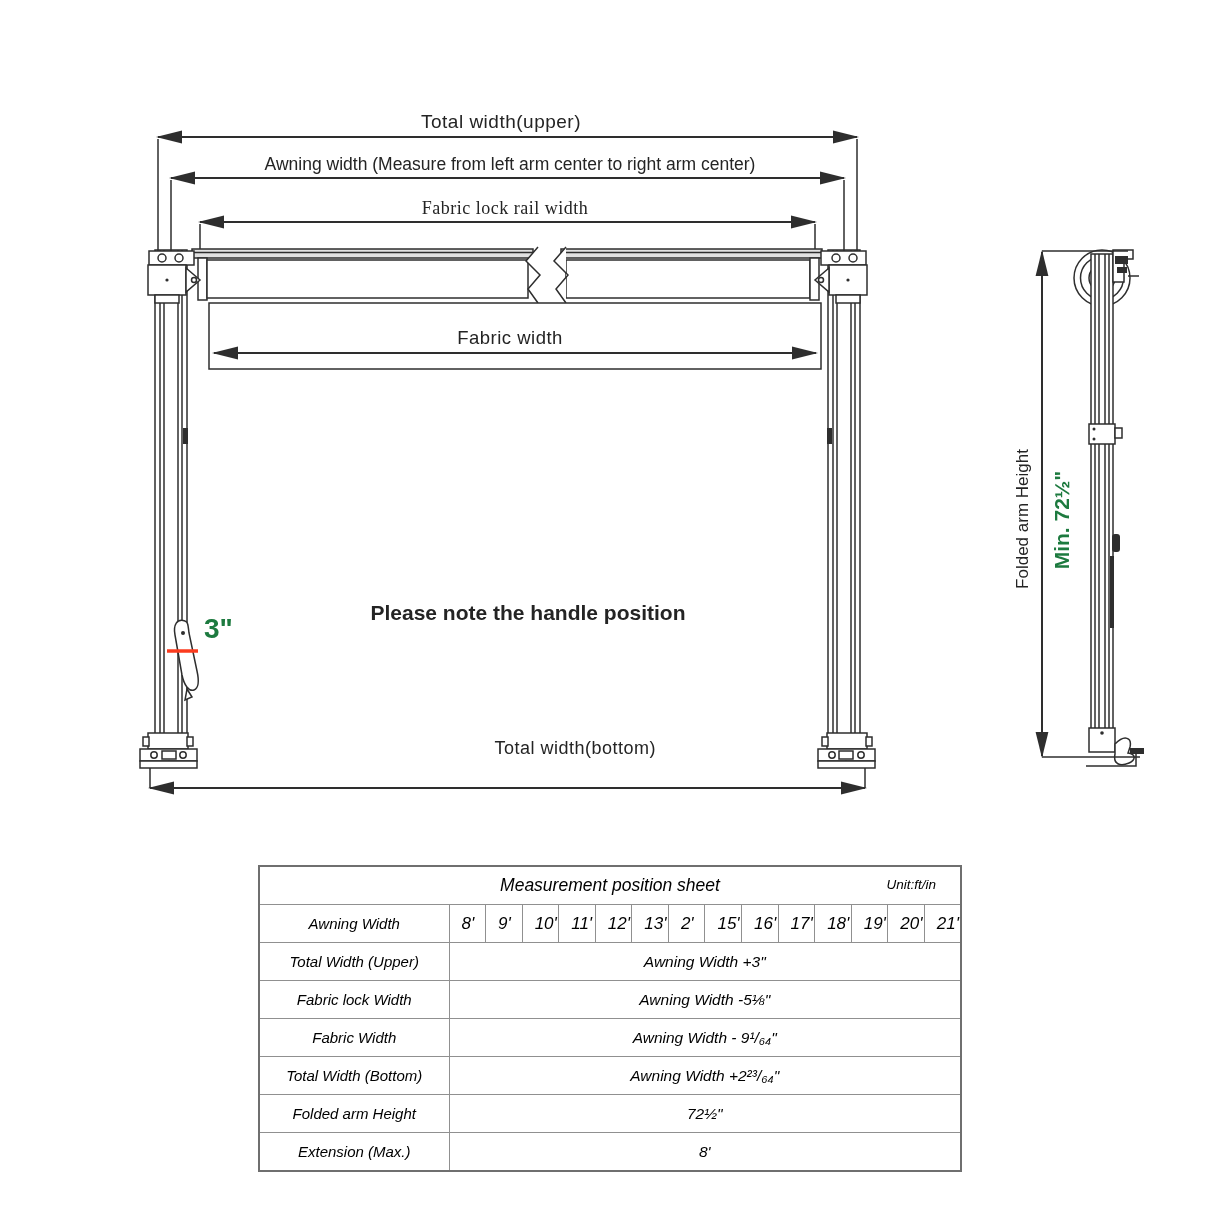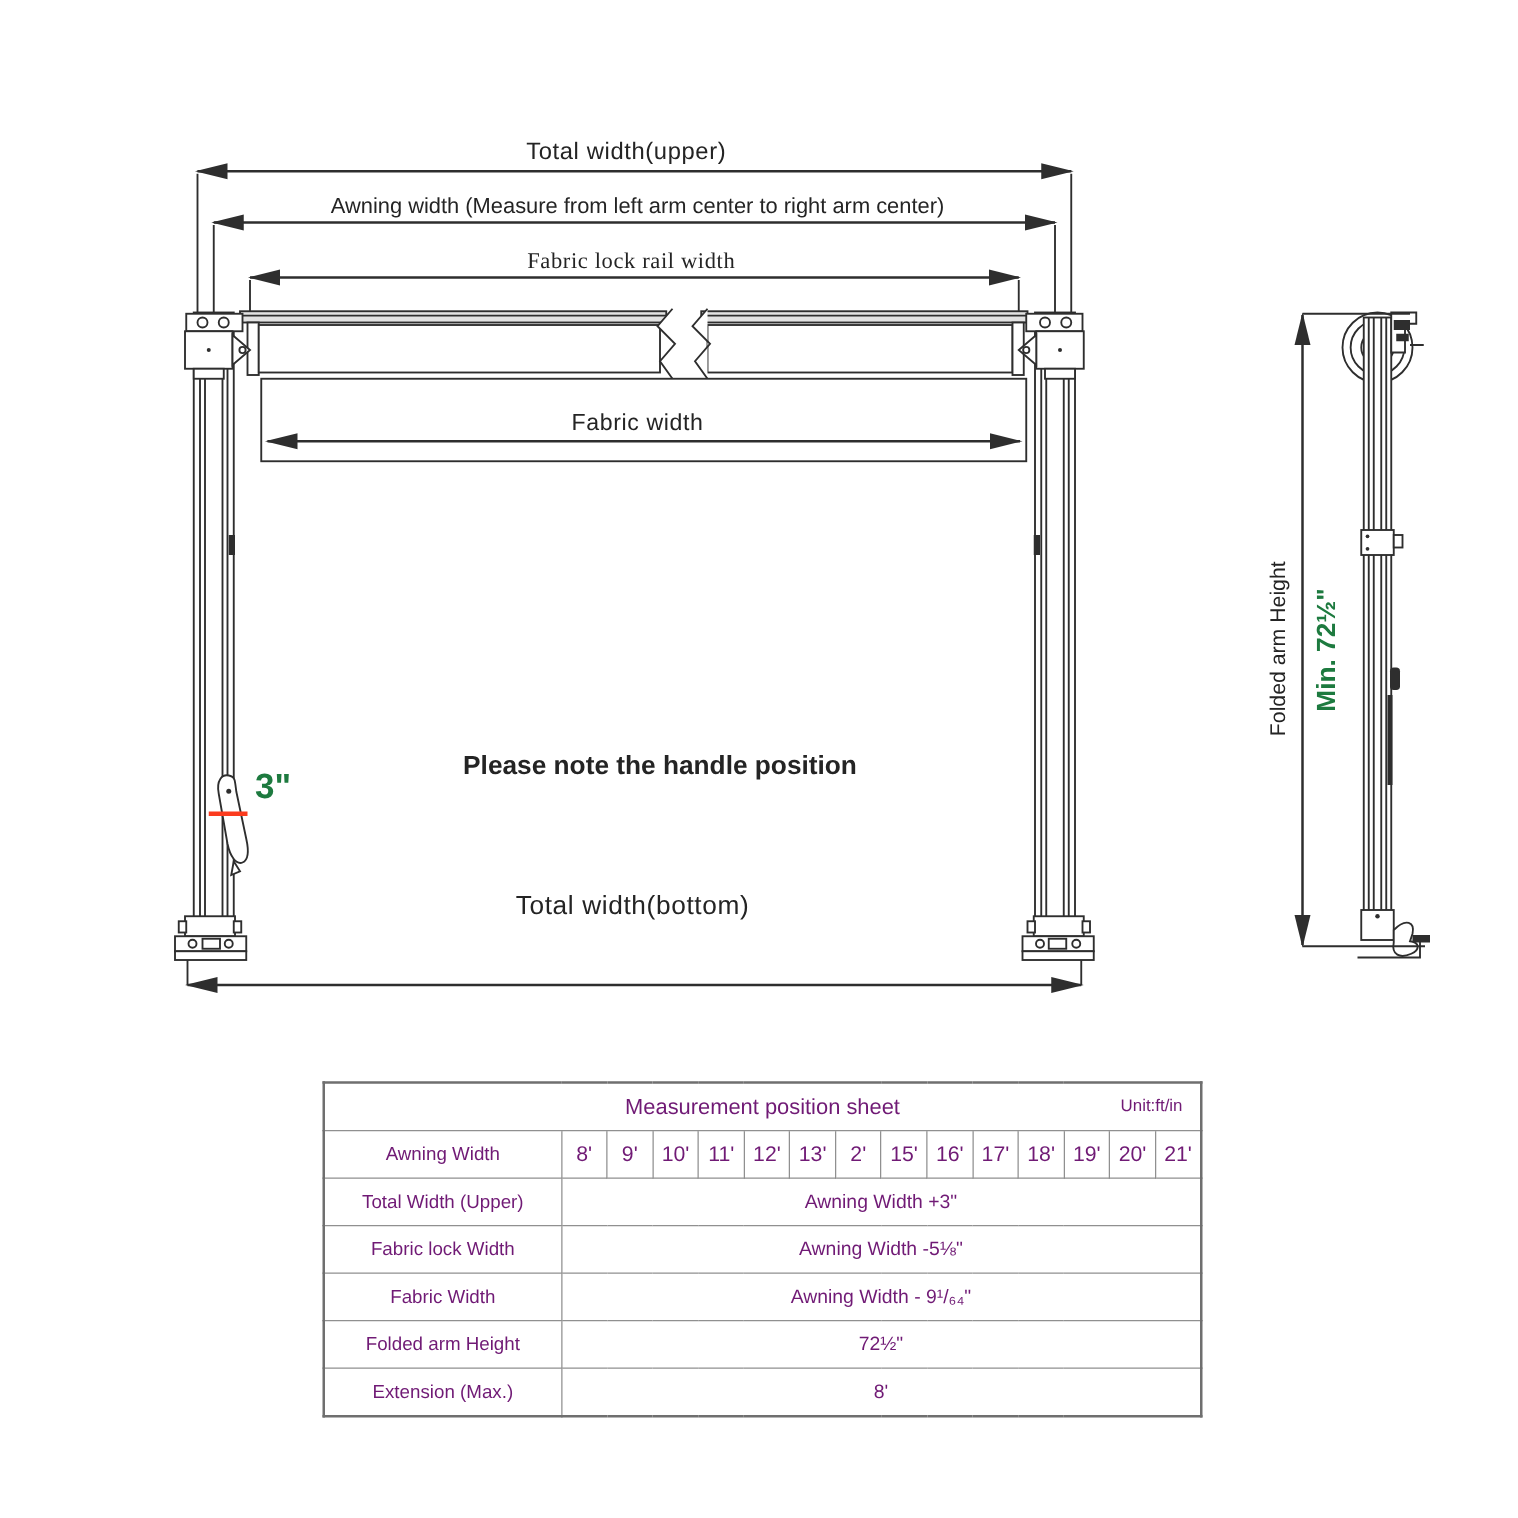--- a/index.html
+++ b/index.html
@@ -5,27 +5,27 @@
   html,body{margin:0;padding:0;background:#ffffff;}
   body{width:1214px;height:1214px;font-family:"Liberation Sans",sans-serif;color:#242424;}
   .canvas{position:relative;width:1214px;height:1214px;background:#fff;overflow:hidden;}
   svg.draw{position:absolute;left:0;top:0;}
   .lab{position:absolute;text-align:center;white-space:nowrap;color:#242424;}
   .lab-total-upper{left:331px;top:111px;width:340px;font-size:19px;letter-spacing:.5px;}
   .lab-awning{left:185px;top:154px;width:650px;font-size:17.5px;}
   .lab-lockrail{left:355px;top:198px;width:300px;font-size:18px;letter-spacing:.5px;font-family:Liberation Serif, serif;}
   .lab-fabricw{left:410px;top:327px;width:200px;font-size:18.5px;letter-spacing:.5px;}
   .lab-note{left:338px;top:601px;width:380px;font-size:21px;font-weight:bold;}
-  .lab-total-bottom{left:356px;top:713px;width:300px;font-size:21px;letter-spacing:.5px;}
+  .lab-total-bottom{left:356px;top:738px;width:300px;font-size:18px;letter-spacing:.5px;text-align:right;}
   .lab-3in{left:204px;top:613px;width:60px;font-size:28px;font-weight:700;color:#1d7a3f;text-align:left;}
   .lab-folded{left:938px;top:509px;width:170px;font-size:17px;transform:rotate(-90deg);}
   .lab-min72{left:997px;top:508px;width:130px;font-size:21px;font-weight:600;color:#1d7a3f;transform:rotate(-90deg);}
   .mtable{position:absolute;left:258px;top:865px;width:704px;border-collapse:collapse;table-layout:fixed;
           border:2px solid #6f6f6f;background:#fff;}
-  .mtable td{border:1px solid #909090;height:37px;text-align:center;padding:0 2px;font-size:15px;color:#701a75;}
+  .mtable td{border:1px solid #909090;height:37px;text-align:center;padding:0 12px;font-size:15px;color:#000000;font-style:italic;}
   .mtable td.size{font-size:17px;}
   .mtable td.val{font-size:15.5px;}
   .hdr{position:relative;width:100%;}
   .hdr-title{display:block;text-align:center;font-size:17.5px;}
   .hdr-unit{position:absolute;right:12px;top:2px;font-size:13.5px;}
   .col-label{width:190px;}
 </style>
 </head>
 <body>
 
@@ -235,20 +235,24 @@
     </tr>
     <tr>
       <td>Fabric lock Width</td>
       <td class="val" colspan="14">Awning Width -5⅛"</td>
     </tr>
     <tr>
       <td>Fabric Width</td>
       <td class="val" colspan="14">Awning Width - 9¹/₆₄"</td>
     </tr>
     <tr>
+      <td>Total Width (Bottom)</td>
+      <td class="val" colspan="14">Awning Width +2²³/₆₄"</td>
+    </tr>
+    <tr>
       <td>Folded arm Height</td>
       <td class="val" colspan="14">72½"</td>
     </tr>
     <tr>
       <td>Extension (Max.)</td>
       <td class="val" colspan="14">8'</td>
     </tr>
   </tbody>
     </table>
 

